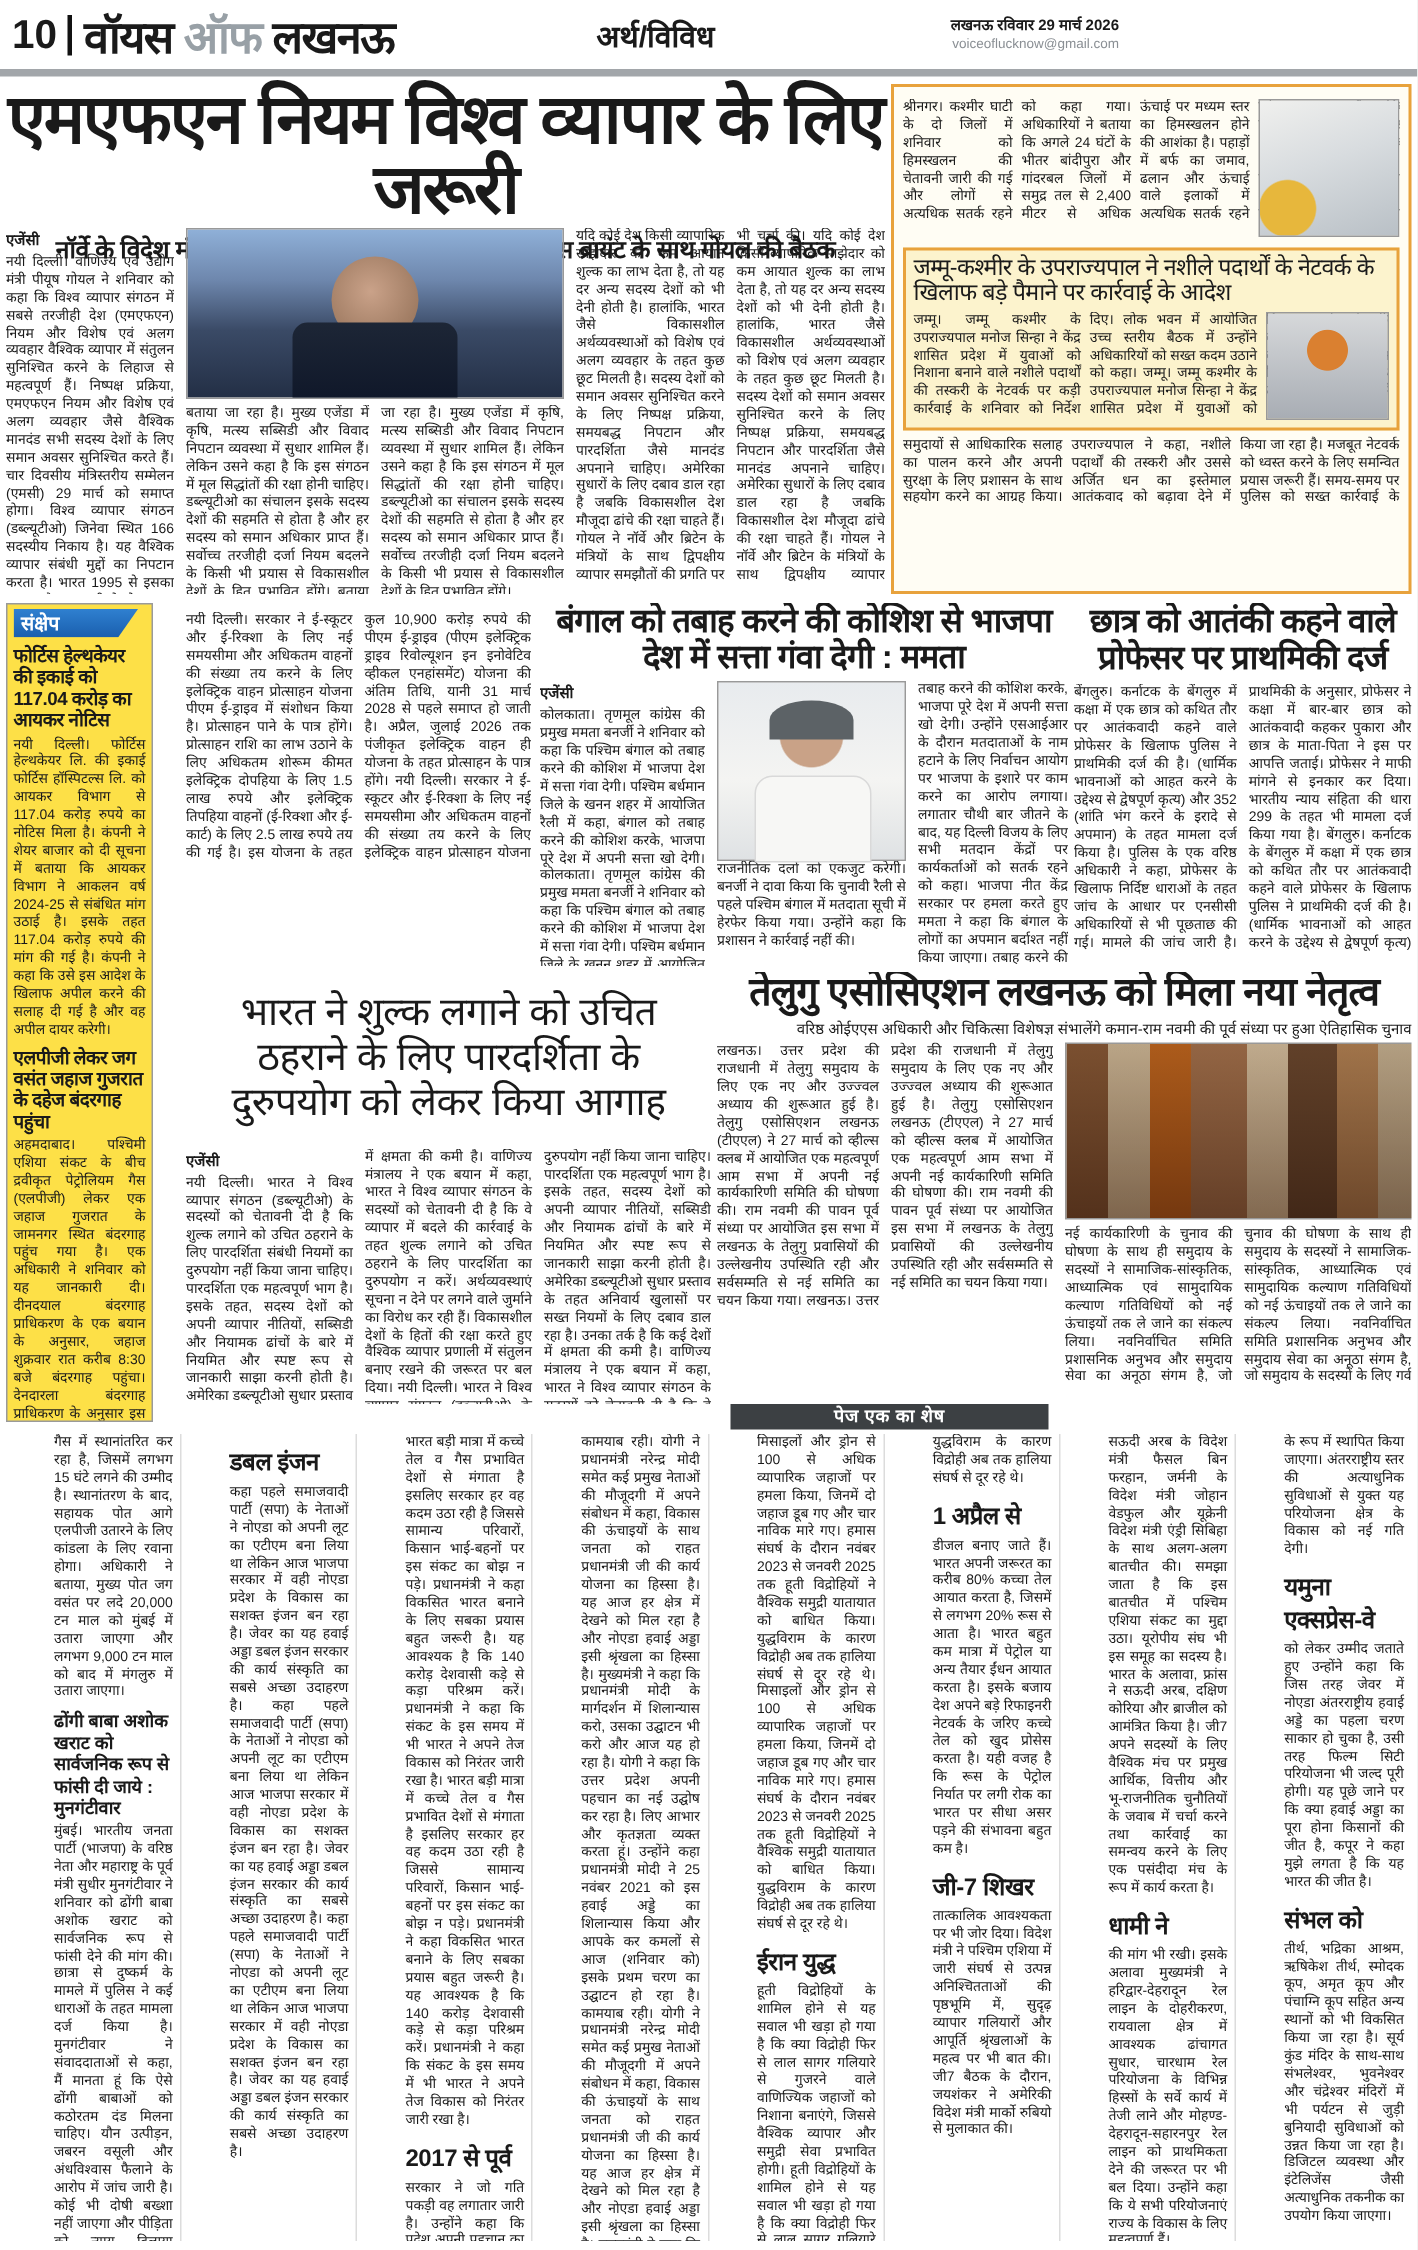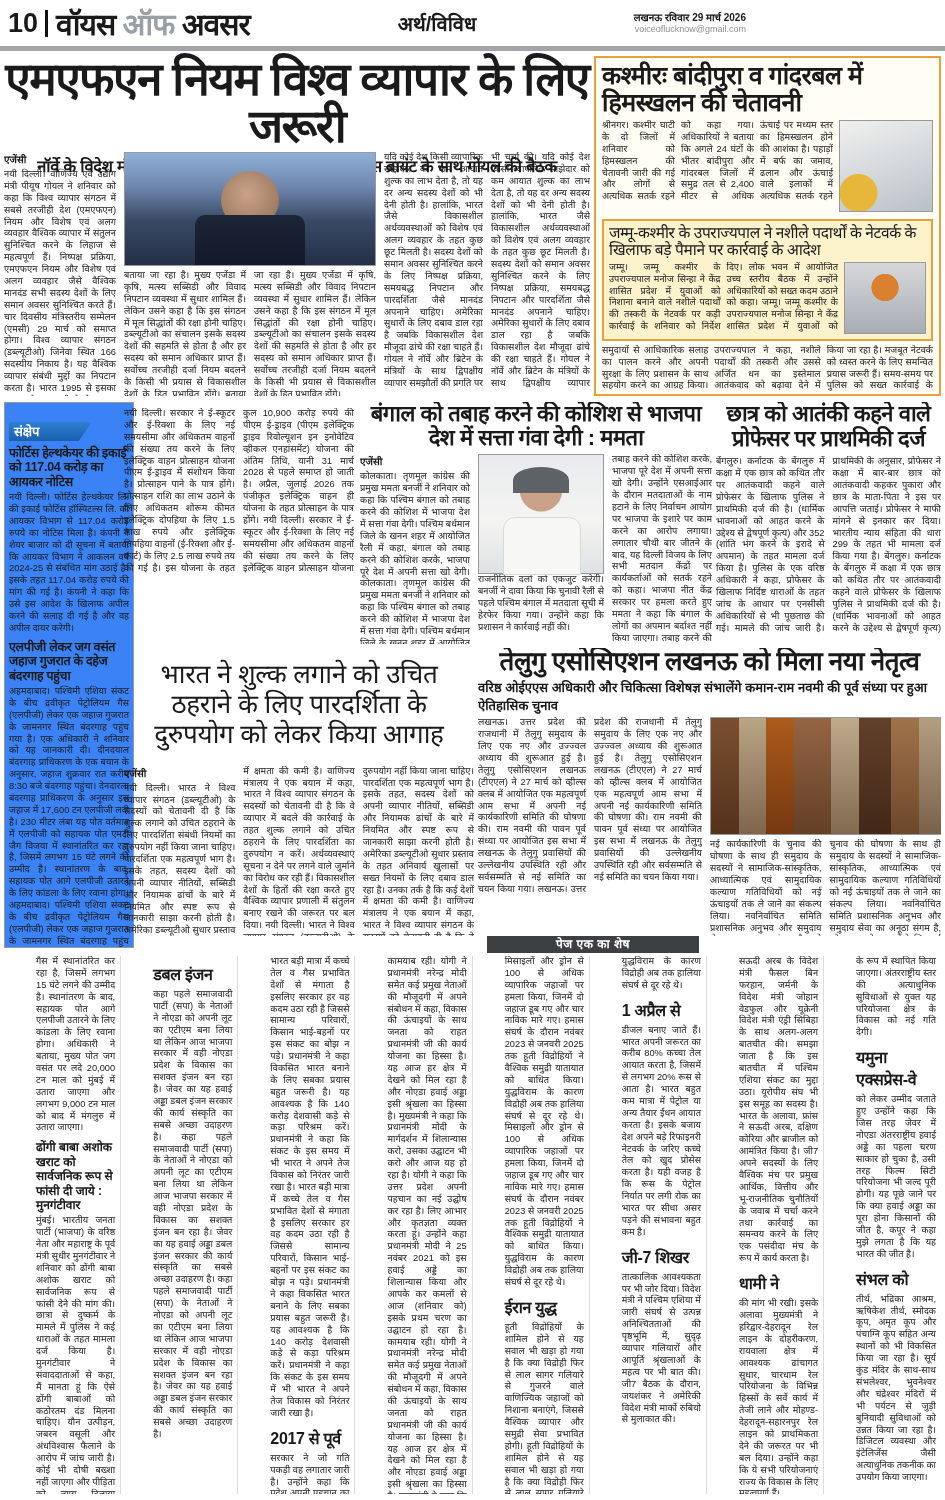--- a/index.html
+++ b/index.html
@@ -46,22 +46,22 @@
      linear-gradient(160deg,#f0f0ee 0%,#d8dcdf 45%,#b9c0c6 100%);}
   .jammubox{border:2px solid #e8a23c;background:#fcf3cd;margin-top:5px;padding:3px 5px;}
   .jammubox h3{margin:0;font-size:15.5px;line-height:1.12;font-weight:400;letter-spacing:-0.4px;}
   .jam-row{display:flex;gap:6px;margin-top:3px;height:74px;overflow:hidden;}
   .jam-txt{flex:1;column-count:2;column-gap:6px;font-size:8.8px;}
   .jamphoto{width:80px;height:70px;background:
      radial-gradient(circle at 50% 35%,#da8030 0 22%,transparent 23%),
      linear-gradient(180deg,#d6d8da 0%,#a8adb4 100%);}
   .jam-cont{margin-top:4px;column-count:3;column-gap:6px;height:56px;overflow:hidden;font-size:8.8px;}
   
-  .brief{position:absolute;left:4px;top:402px;width:130px;height:546px;border:1px solid #9a9a9a;
-         padding:19px 4px;box-sizing:border-box;overflow:hidden;background:#3b82f6;}
+  .brief{position:absolute;left:4px;top:402px;width:98px;height:546px;border:1px solid #9a9a9a;
+         padding:3px 4px;box-sizing:border-box;overflow:hidden;background:#fde047;}
   .ribbon{width:78px;height:19px;background:linear-gradient(#2f80d0,#1a5fae);color:#fff;font-size:13px;
           font-weight:800;line-height:19px;padding-left:5px;clip-path:polygon(0 0,100% 0,84% 100%,0 100%);}
   .brief h4{margin:5px 0 3px 0;font-size:12.5px;line-height:1.15;font-weight:900;letter-spacing:-0.3px;}
   
   .edrive{position:absolute;left:124px;top:402px;width:230px;height:240px;overflow:hidden;}
   .edrive h2{margin:0;font-size:19px;line-height:1.12;font-weight:800;text-align:center;letter-spacing:-0.4px;}
   .edrive .cols2{column-count:2;column-gap:8px;height:168px;overflow:hidden;margin-top:6px;}
   
   .mamata{position:absolute;left:360px;top:402px;width:352px;height:250px;overflow:hidden;}
   .mamata h2{margin:0;font-size:22px;line-height:1.1;font-weight:800;text-align:center;letter-spacing:-0.5px;}
@@ -78,21 +78,21 @@
   .prof{position:absolute;left:716px;top:402px;width:225px;height:250px;overflow:hidden;}
   .prof h2{margin:0;font-size:22px;line-height:1.12;font-weight:700;text-align:center;letter-spacing:-0.5px;}
   .prof .cols2{column-count:2;column-gap:8px;height:188px;overflow:hidden;margin-top:5px;}
   
   .tariff{position:absolute;left:124px;top:644px;width:350px;height:292px;overflow:hidden;}
   .tariff h2{margin:16px;font-size:26px;line-height:1.15;font-weight:400;text-align:center;letter-spacing:-0.3px;}
   .tariff .cols3{column-count:3;column-gap:8px;height:218px;overflow:hidden;margin-top:5px;}
   
   .telugu{position:absolute;left:478px;top:648px;width:463px;height:288px;overflow:hidden;}
   .telugu h2{margin:0;font-size:26px;line-height:1.05;font-weight:800;text-align:center;letter-spacing:-0.5px;}
-  .telugu .subhead{font-size:13px;font-weight:700;text-align:left;margin:3px 0 3px 0;}
+  .telugu .subhead{font-size:10px;font-weight:400;text-align:right;margin:3px 0 3px 0;}
   .tel-zones{display:flex;gap:8px;height:228px;}
   .tz-a{width:224px;column-count:2;column-gap:8px;}
   .tz-b{flex:1;display:flex;flex-direction:column;}
   .telphoto{width:100%;height:116px;background:
      linear-gradient(90deg,#9a6f4e 0 12%,#e9e5da 12% 24%,#d87f2c 24% 36%,#b98d6e 36% 52%,#f0ede4 52% 64%,#7a5a43 64% 78%,#c9a178 78% 90%,#e0ddd2 90% 100%),
      linear-gradient(180deg,#cbb79d,#8a715a);background-blend-mode:multiply;}
   .tz-b .cols2{column-count:2;column-gap:8px;flex:1;margin-top:4px;overflow:hidden;}
   
   .p1banner{position:absolute;left:487px;top:936px;width:212px;height:17px;background:#3c4043;color:#fff;
             font-size:12px;font-weight:800;text-align:center;line-height:17px;letter-spacing:0.5px;}
@@ -103,21 +103,21 @@
   .bheadsm{font-size:12px;font-weight:900;margin:6px 0 3px 0;line-height:1.2;}
 </style>
 </head>
 <body>
 
 <div class="page">
 
   <header class="masthead">
     <div class="mh-left">
       <span class="pagenum">10</span>
-      <h1 class="paper-title"><span>वॉयस</span> <span class="t-gray">ऑफ</span> <span>अवसर</span></h1>
+      <h1 class="paper-title"><span>वॉयस</span> <span class="t-gray">ऑफ</span> <span>लखनऊ</span></h1>
     </div>
     <div class="mh-section">अर्थ/विविध</div>
     <div class="mh-date">
       <div>लखनऊ रविवार 29 मार्च 2026</div>
       <div class="email">voiceoflucknow@gmail.com</div>
     </div>
   </header>
   <div class="mh-rule"></div>
 
   <article class="lead">
@@ -134,21 +134,20 @@
           <p class="btxt">बताया जा रहा है। मुख्य एजेंडा में कृषि, मत्स्य सब्सिडी और विवाद निपटान व्यवस्था में सुधार शामिल हैं। लेकिन उसने कहा है कि इस संगठन में मूल सिद्धांतों की रक्षा होनी चाहिए। डब्ल्यूटीओ का संचालन इसके सदस्य देशों की सहमति से होता है और हर सदस्य को समान अधिकार प्राप्त हैं। सर्वोच्च तरजीही दर्जा नियम बदलने के किसी भी प्रयास से विकासशील देशों के हित प्रभावित होंगे। बताया जा रहा है। मुख्य एजेंडा में कृषि, मत्स्य सब्सिडी और विवाद निपटान व्यवस्था में सुधार शामिल हैं। लेकिन उसने कहा है कि इस संगठन में मूल सिद्धांतों की रक्षा होनी चाहिए। डब्ल्यूटीओ का संचालन इसके सदस्य देशों की सहमति से होता है और हर सदस्य को समान अधिकार प्राप्त हैं। सर्वोच्च तरजीही दर्जा नियम बदलने के किसी भी प्रयास से विकासशील देशों के हित प्रभावित होंगे।</p>
         </div>
       </div>
       <div class="lz-c clip">
         <p class="btxt">यदि कोई देश किसी व्यापारिक साझेदार को कम आयात शुल्क का लाभ देता है, तो यह दर अन्य सदस्य देशों को भी देनी होती है। हालांकि, भारत जैसे विकासशील अर्थव्यवस्थाओं को विशेष एवं अलग व्यवहार के तहत कुछ छूट मिलती है। सदस्य देशों को समान अवसर सुनिश्चित करने के लिए निष्पक्ष प्रक्रिया, समयबद्ध निपटान और पारदर्शिता जैसे मानदंड अपनाने चाहिए। अमेरिका सुधारों के लिए दबाव डाल रहा है जबकि विकासशील देश मौजूदा ढांचे की रक्षा चाहते हैं। गोयल ने नॉर्वे और ब्रिटेन के मंत्रियों के साथ द्विपक्षीय व्यापार समझौतों की प्रगति पर भी चर्चा की। यदि कोई देश किसी व्यापारिक साझेदार को कम आयात शुल्क का लाभ देता है, तो यह दर अन्य सदस्य देशों को भी देनी होती है। हालांकि, भारत जैसे विकासशील अर्थव्यवस्थाओं को विशेष एवं अलग व्यवहार के तहत कुछ छूट मिलती है। सदस्य देशों को समान अवसर सुनिश्चित करने के लिए निष्पक्ष प्रक्रिया, समयबद्ध निपटान और पारदर्शिता जैसे मानदंड अपनाने चाहिए। अमेरिका सुधारों के लिए दबाव डाल रहा है जबकि विकासशील देश मौजूदा ढांचे की रक्षा चाहते हैं। गोयल ने नॉर्वे और ब्रिटेन के मंत्रियों के साथ द्विपक्षीय व्यापार समझौतों की प्रगति पर भी चर्चा की।</p>
       </div>
     </div>
   </article>
 
   <section class="rightbox">
-    <h2>कश्मीरः बांदीपुरा व गांदरबल में हिमस्खलन की चेतावनी</h2>
     <div class="kash-row">
       <div class="kash-txt">
         <p class="btxt">श्रीनगर। कश्मीर घाटी के दो जिलों में शनिवार को हिमस्खलन की चेतावनी जारी की गई और लोगों से अत्यधिक सतर्क रहने को कहा गया। अधिकारियों ने बताया कि अगले 24 घंटों के भीतर बांदीपुरा और गांदरबल जिलों में समुद्र तल से 2,400 मीटर से अधिक ऊंचाई पर मध्यम स्तर का हिमस्खलन होने की आशंका है। पहाड़ों में बर्फ का जमाव, ढलान और ऊंचाई वाले इलाकों में अत्यधिक सतर्क रहने को कहा गया है। निवासियों, पर्यटकों और चरवाहों को इन क्षेत्रों में जाने से बचने की सलाह दी गई है। श्रीनगर। कश्मीर घाटी के दो जिलों में शनिवार को हिमस्खलन की चेतावनी जारी की गई और लोगों से अत्यधिक सतर्क रहने को कहा गया। अधिकारियों ने बताया कि अगले 24 घंटों के भीतर बांदीपुरा और गांदरबल जिलों में समुद्र तल से 2,400 मीटर से अधिक ऊंचाई पर मध्यम स्तर का हिमस्खलन होने की आशंका है। पहाड़ों में बर्फ का जमाव, ढलान और ऊंचाई वाले इलाकों में अत्यधिक सतर्क रहने को कहा गया है। निवासियों, पर्यटकों और चरवाहों को इन क्षेत्रों में जाने से बचने की सलाह दी गई है।</p>
       </div>
       <div class="photo avalanche"></div>
     </div>
     <div class="jammubox">
       <h3>जम्मू-कश्मीर के उपराज्यपाल ने नशीले पदार्थों के नेटवर्क के खिलाफ बड़े पैमाने पर कार्रवाई के आदेश</h3>
       <div class="jam-row">
         <div class="jam-txt">

